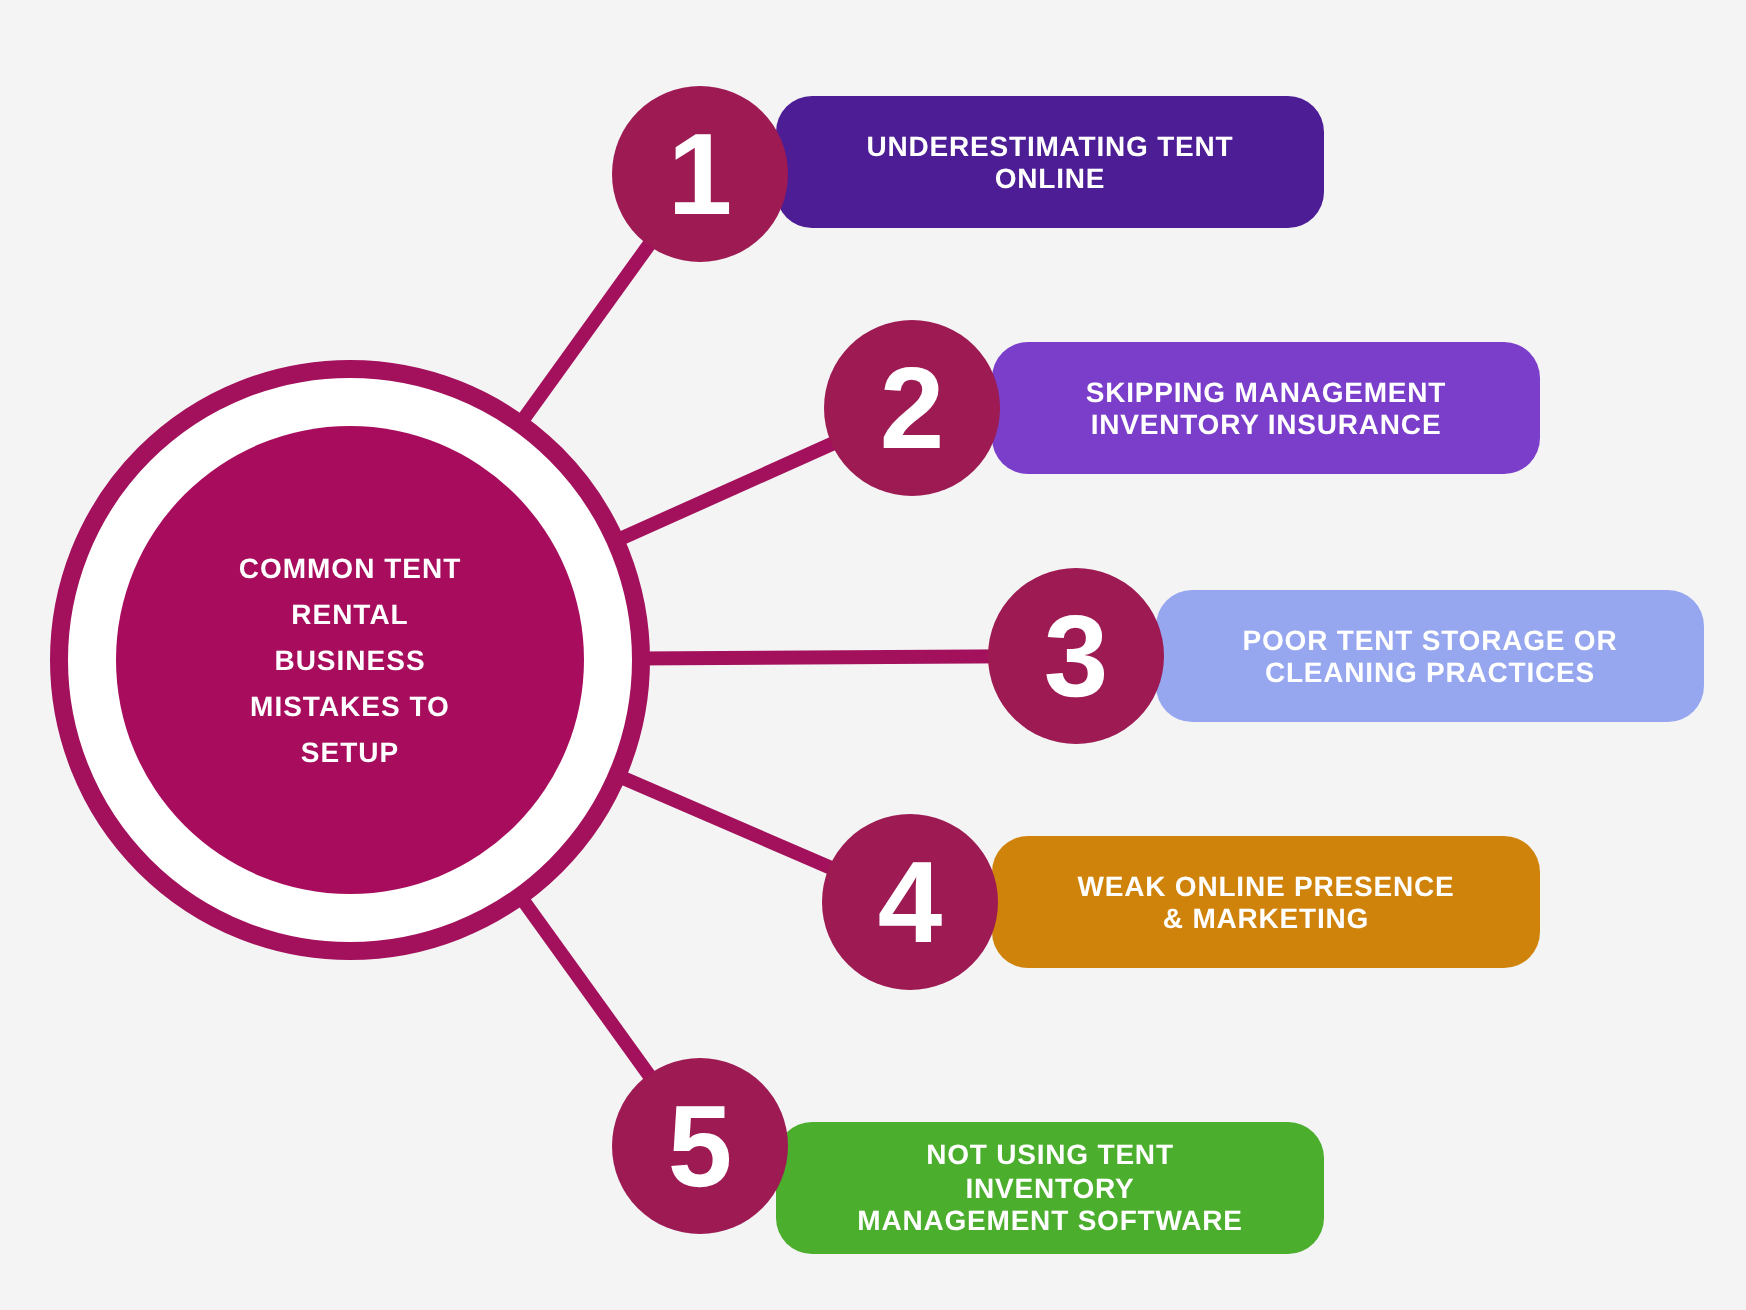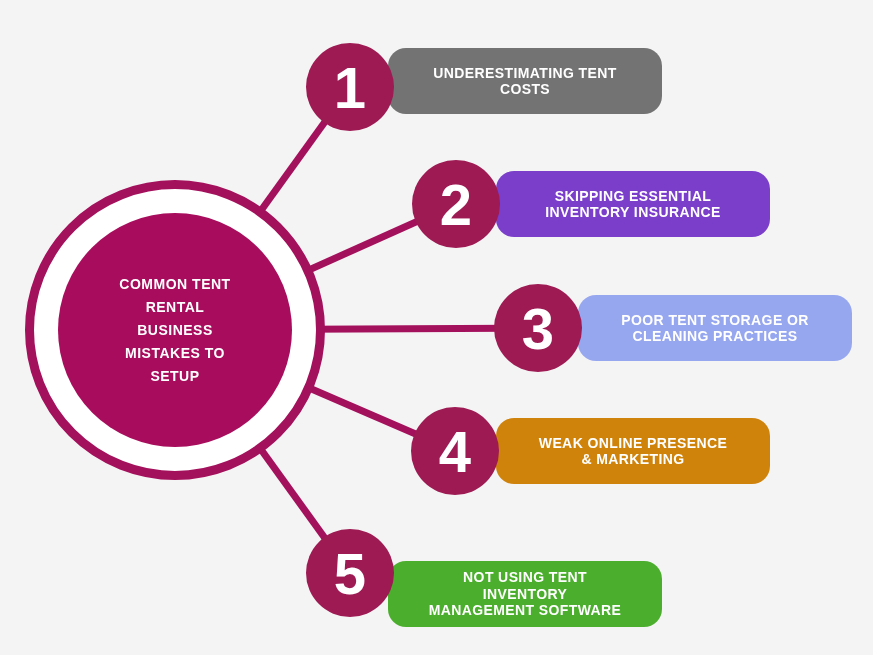--- a/index.html
+++ b/index.html
@@ -95,30 +95,30 @@
 <div class="canvas" style="background: rgb(245, 244, 245);">
 
   <svg class="connectors" viewBox="0 0 873 655" xmlns="http://www.w3.org/2000/svg">
     <line x1="175" y1="330" x2="350" y2="87" stroke-width="7" style="stroke: rgb(163, 16, 92);"></line>
     <line x1="175" y1="330" x2="456" y2="204" stroke-width="7" style="stroke: rgb(163, 16, 92);"></line>
     <line x1="175" y1="330" x2="538" y2="328" stroke-width="7" style="stroke: rgb(163, 16, 92);"></line>
     <line x1="175" y1="330" x2="455" y2="451" stroke-width="7" style="stroke: rgb(163, 16, 92);"></line>
     <line x1="175" y1="330" x2="350" y2="573" stroke-width="7" style="stroke: rgb(163, 16, 92);"></line>
   </svg>
 
-  <div class="bar bar-1" style="background-color: #737373;">
+  <div class="bar bar-1" style="background-color: #4c1d95;">
     <div class="bar-text">
       <div>UNDERESTIMATING TENT</div>
-      <div>COSTS</div>
+      <div>ONLINE</div>
     </div>
   </div>
 
   <div class="bar bar-2" style="background-color: rgb(122, 62, 203);">
     <div class="bar-text">
-      <div>SKIPPING ESSENTIAL</div>
+      <div>SKIPPING MANAGEMENT</div>
       <div>INVENTORY INSURANCE</div>
     </div>
   </div>
 
   <div class="bar bar-3" style="background-color: rgb(150, 167, 240);">
     <div class="bar-text">
       <div>POOR TENT STORAGE OR</div>
       <div>CLEANING PRACTICES</div>
     </div>
   </div>

